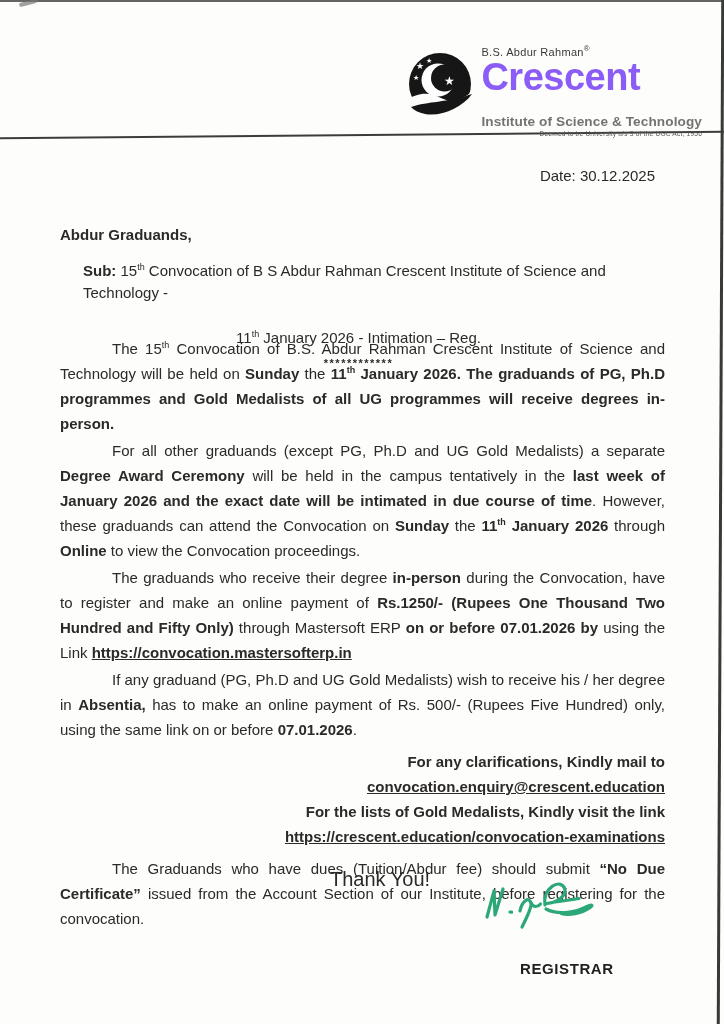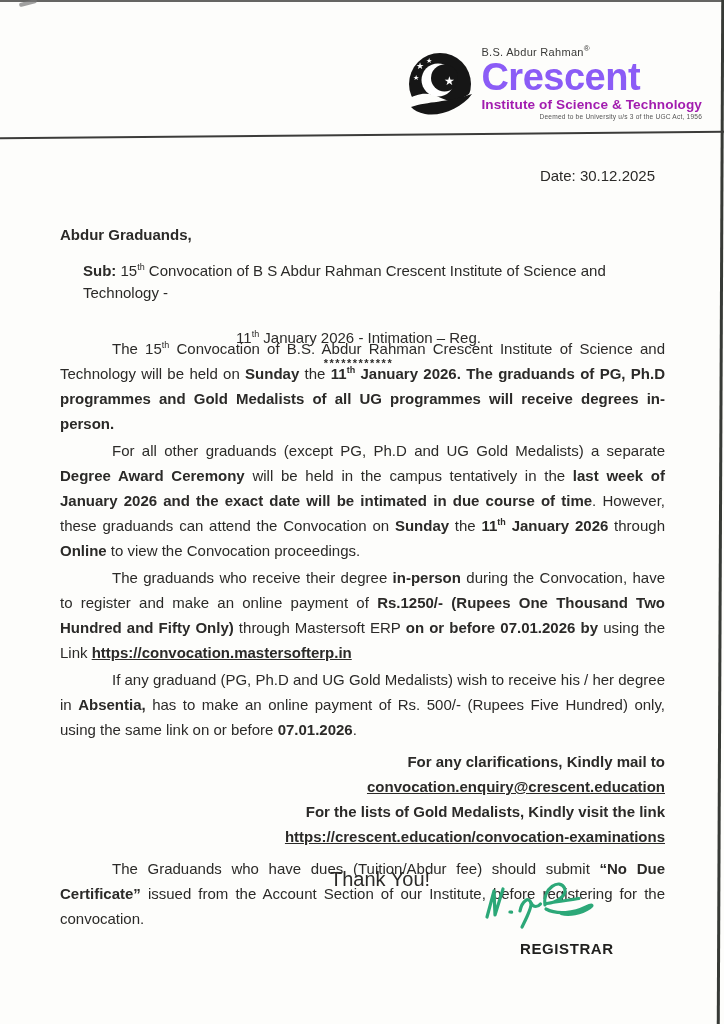--- a/index.html
+++ b/index.html
@@ -13,39 +13,39 @@
   .edge-right{position:absolute;top:-6px;right:2px;width:3px;height:1040px;background:#373a36;transform:rotate(.25deg);}
   .smudge{position:absolute;top:1px;left:19px;width:18px;height:4px;background:#777;transform:rotate(-14deg);border-radius:2px;opacity:.7;}
   .rule{position:absolute;top:134px;left:-4px;width:732px;height:2.4px;background:#3c3c3a;transform:rotate(-0.5deg);}
   
   .letterhead{position:absolute;top:46px;right:22px;display:flex;align-items:flex-start;}
   .logo-mark{width:74px;height:80px;margin-top:4px;}
   .lh-text{margin-left:4px;}
   .trust{font-size:11px;color:#3a3a38;text-align:left;padding-right:8px;letter-spacing:.3px;}
   .trust sup{font-size:8px;}
   .brand{font-size:38px;font-weight:700;letter-spacing:-.5px;line-height:1.02;color:#8b5cf6;}
-  .subtitle{font-size:13.6px;font-weight:700;color:#a21caf;margin-top:0;letter-spacing:.1px;}
+  .subtitle{font-size:13.6px;font-weight:700;color:#737373;margin-top:17px;letter-spacing:.1px;}
   .tagline{font-size:6.6px;color:#555;text-align:right;margin-top:1px;letter-spacing:.2px;}
   
   .date{position:absolute;top:167px;right:69px;font-size:15px;}
   .doc-title{position:absolute;top:196px;left:0;width:100%;text-align:center;font-size:15px;font-weight:700;letter-spacing:.2px;}
   .salutation{position:absolute;top:226px;left:60px;font-size:15px;font-weight:700;}
   .subject{position:absolute;top:260px;left:83px;width:551px;font-size:15px;line-height:22px;}
   .subject .line2{text-align:center;margin-top:23px;}
   .subject .stars{text-align:center;margin-top:3px;font-weight:700;font-size:11px;letter-spacing:1.5px;}
   .body-text{position:absolute;top:336px;left:60px;width:605px;font-size:15px;line-height:25px;text-align:justify;}
   .body-text p{margin:0 0 2px 0;text-indent:52px;}
   .b{font-weight:700;}
   .u{text-decoration:underline;}
   sup{font-size:60%;line-height:0;}
   .clarif{margin:7px 0 7px 55px;font-weight:700;line-height:25px;text-align:right;}
   .clarif div{text-indent:0;}
   .thanks{position:absolute;top:868px;left:330px;font-size:20px;}
   .signature-block{position:absolute;top:876px;left:480px;}
-  .registrar{font-weight:700;font-size:15px;letter-spacing:.6px;margin-top:0;margin-left:40px;color:#1f1f1d;}
+  .registrar{font-weight:700;font-size:15px;letter-spacing:.6px;margin-top:20px;margin-left:40px;color:#1f1f1d;}
 </style>
 </head>
 <body>
 
 <div class="page">
 
   <div class="edge-top"></div>
   <div class="edge-right"></div>
   <div class="smudge"></div>
   <div class="rule"></div>

